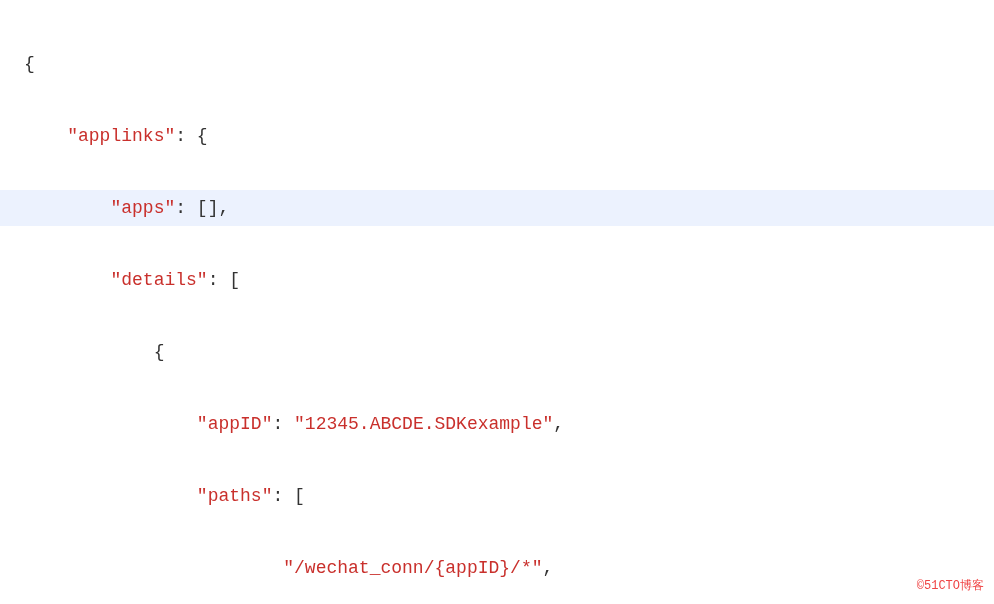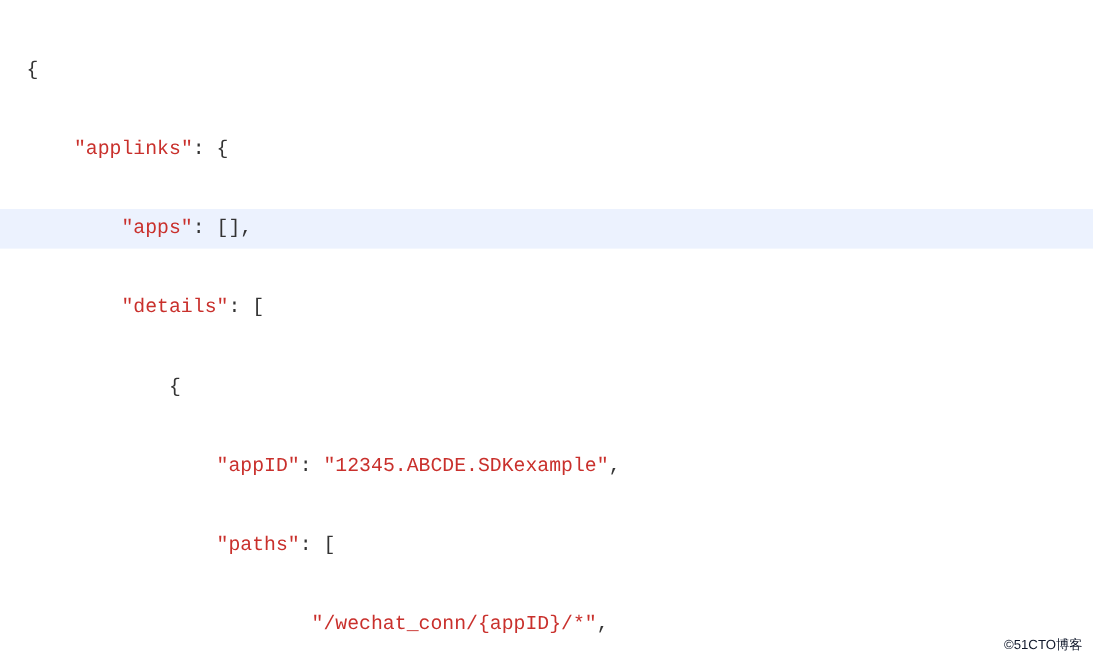--- a/index.html
+++ b/index.html
@@ -25,22 +25,22 @@
   .highlighted {
     background: #ecf2fe;
   }
   .str { color: #c9302c; }
   .punc { color: #333; }
   .watermark {
     position: absolute;
     right: 10px;
     bottom: 6px;
     font-size: 12px;
-    color: #0f172a;
-    font-family: Liberation Sans, sans-serif;
+    color: #ef4444;
+    font-family: Liberation Mono, monospace;
     margin-left: 21px;
   }
 </style>
 </head>
 <body>
 
 <div class="code-block">
 <div class="line"><span class="punc">{</span></div>
 <div class="line">    <span class="str">"applinks"</span><span class="punc">: {</span></div>
 <div class="line highlighted">        <span class="str">"apps"</span><span class="punc">: [],</span></div>

